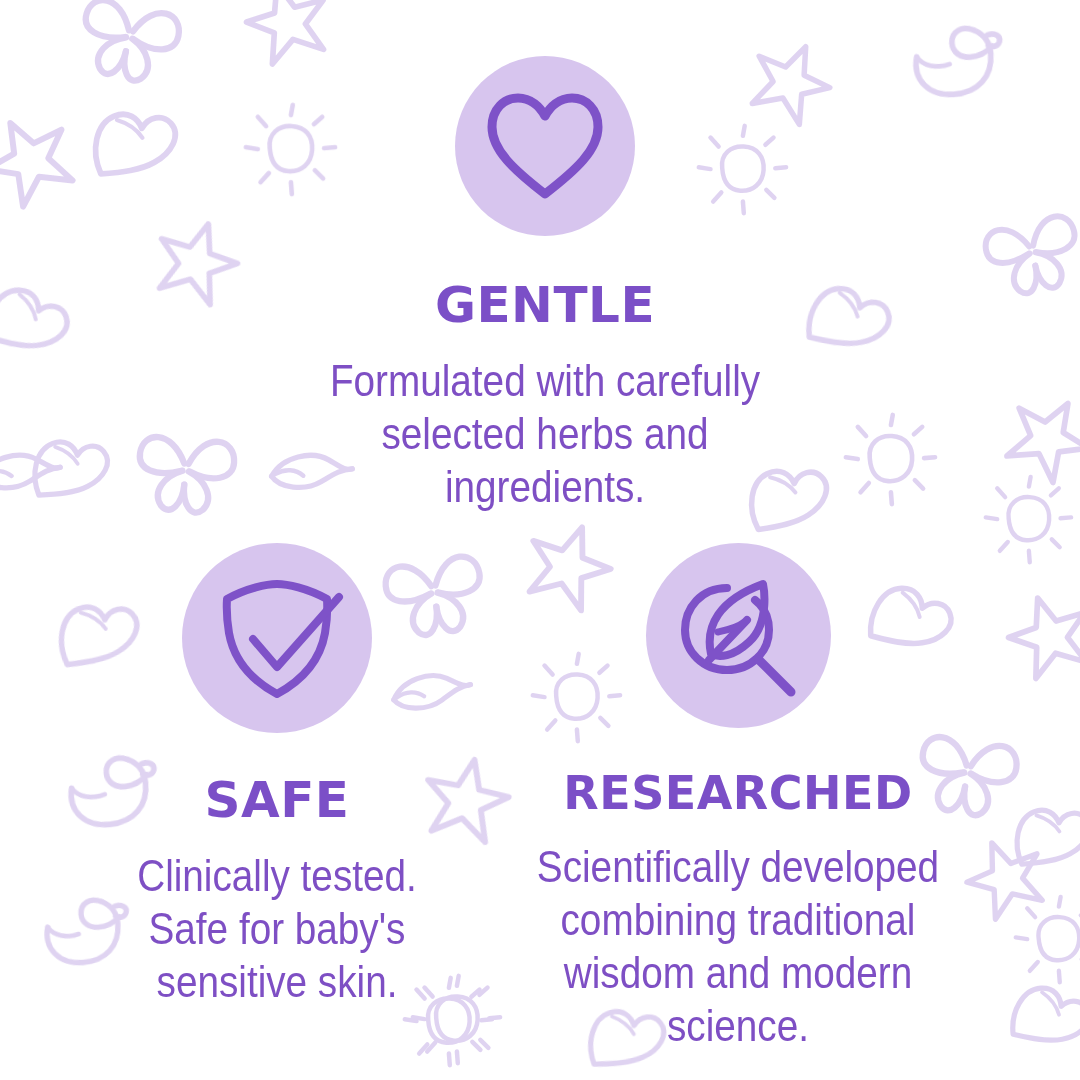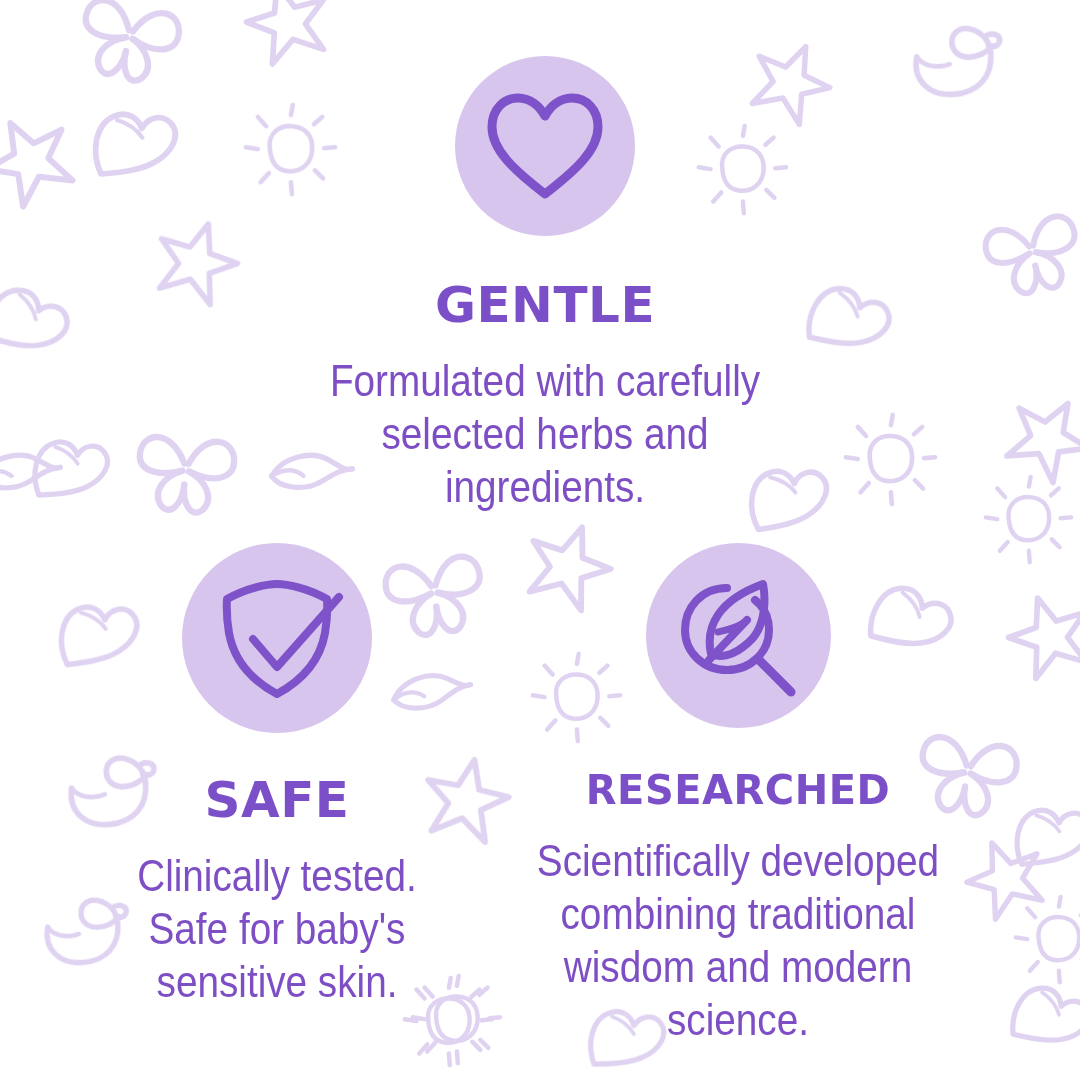--- a/index.html
+++ b/index.html
@@ -114,21 +114,21 @@
   #feature-researched {
     left: 483px;
     top: 543px;
     width: 510px;
   }
   #feature-researched .icon-badge {
     width: 185px;
     height: 185px;
   }
   #feature-researched .feature-title {
-    font-size: 40px;
+    font-size: 46px;
     margin-top: 42px;
   }
   #feature-researched .feature-desc {
     font-size: 45px;
     margin-top: 24px;
   }
 </style>
 </head>
 <body>
 

